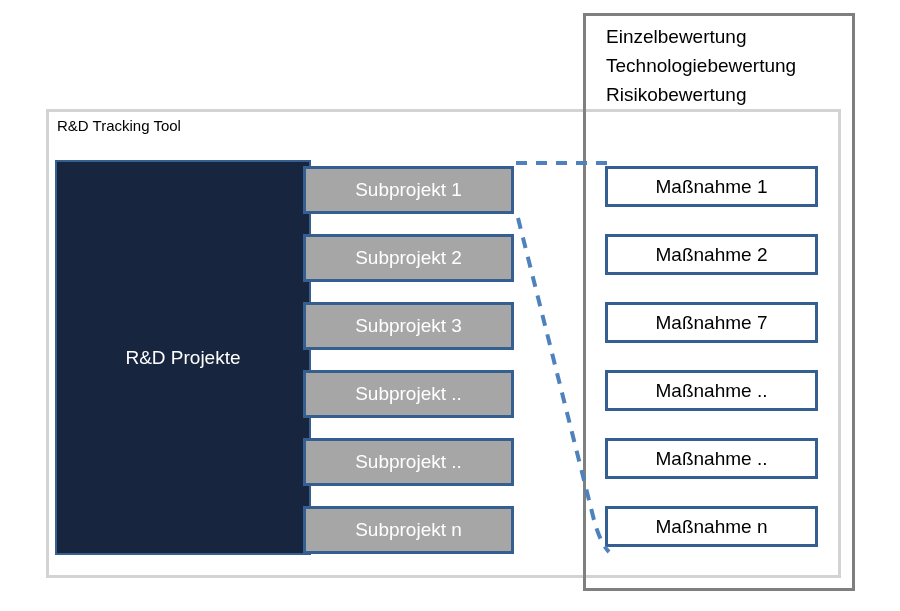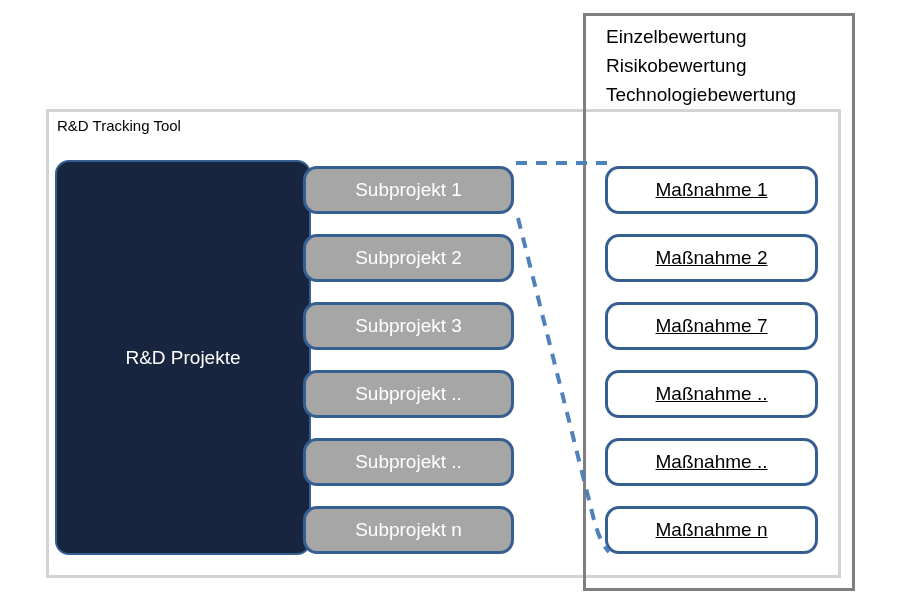--- a/index.html
+++ b/index.html
@@ -44,21 +44,20 @@
   }
   .tool-title {
     position: absolute; left: 57px; top: 117px;
     font-size: 15px; color: var(--text-dark);
     z-index: 2; white-space: nowrap;
   }
 
   .flex-center {
     display: flex; align-items: center; justify-content: center;
     text-align: center;
-    border-radius: 14px;
   }
 
   .projects-box {
     position: absolute; left: 55px; top: 160px;
     width: 256px; height: 395px;
     background: var(--navy-fill);
     border: 2px solid var(--box-border);
     color: var(--text-light);
     font-size: 19px;
     z-index: 2;
@@ -68,27 +67,26 @@
     position: absolute; left: 303px;
     width: 211px; height: 48px;
     background: var(--gray-fill);
     border: 3px solid var(--box-border);
     color: var(--text-light);
     font-size: 19px;
     z-index: 2;
   }
   .measure-box {
     position: absolute; left: 605px;
-    width: 213px; height: 48px;
+    width: 213px; height: 41px;
     background: #ffffff;
     border: 3px solid var(--box-border);
     color: var(--text-dark);
     font-size: 19px;
     z-index: 4;
-    text-decoration: underline;
   }
   .row-0 { top: 166px; }
   .row-1 { top: 234px; }
   .row-2 { top: 302px; text-align: right; }
   .row-3 { top: 370px; }
   .row-4 { top: 438px; }
   .row-5 { top: 506px; }
 
   .connector-svg {
     position: absolute; left: 0; top: 0;
@@ -101,22 +99,22 @@
 <body>
 
 <div class="stage">
 
   <div class="tool-box"></div>
   <div class="tool-title">R&amp;D Tracking Tool</div>
 
   <div class="eval-panel">
     <div class="eval-lines">
       <div>Einzelbewertung</div>
+      <div>Technologiebewertung</div>
       <div>Risikobewertung</div>
-      <div>Technologiebewertung</div>
     </div>
   </div>
 
   <div class="projects-box flex-center">
     <span>R&amp;D Projekte</span>
   </div>
 
   <div class="sub-box row-0 flex-center">
     <span>Subprojekt 1</span>
   </div>

